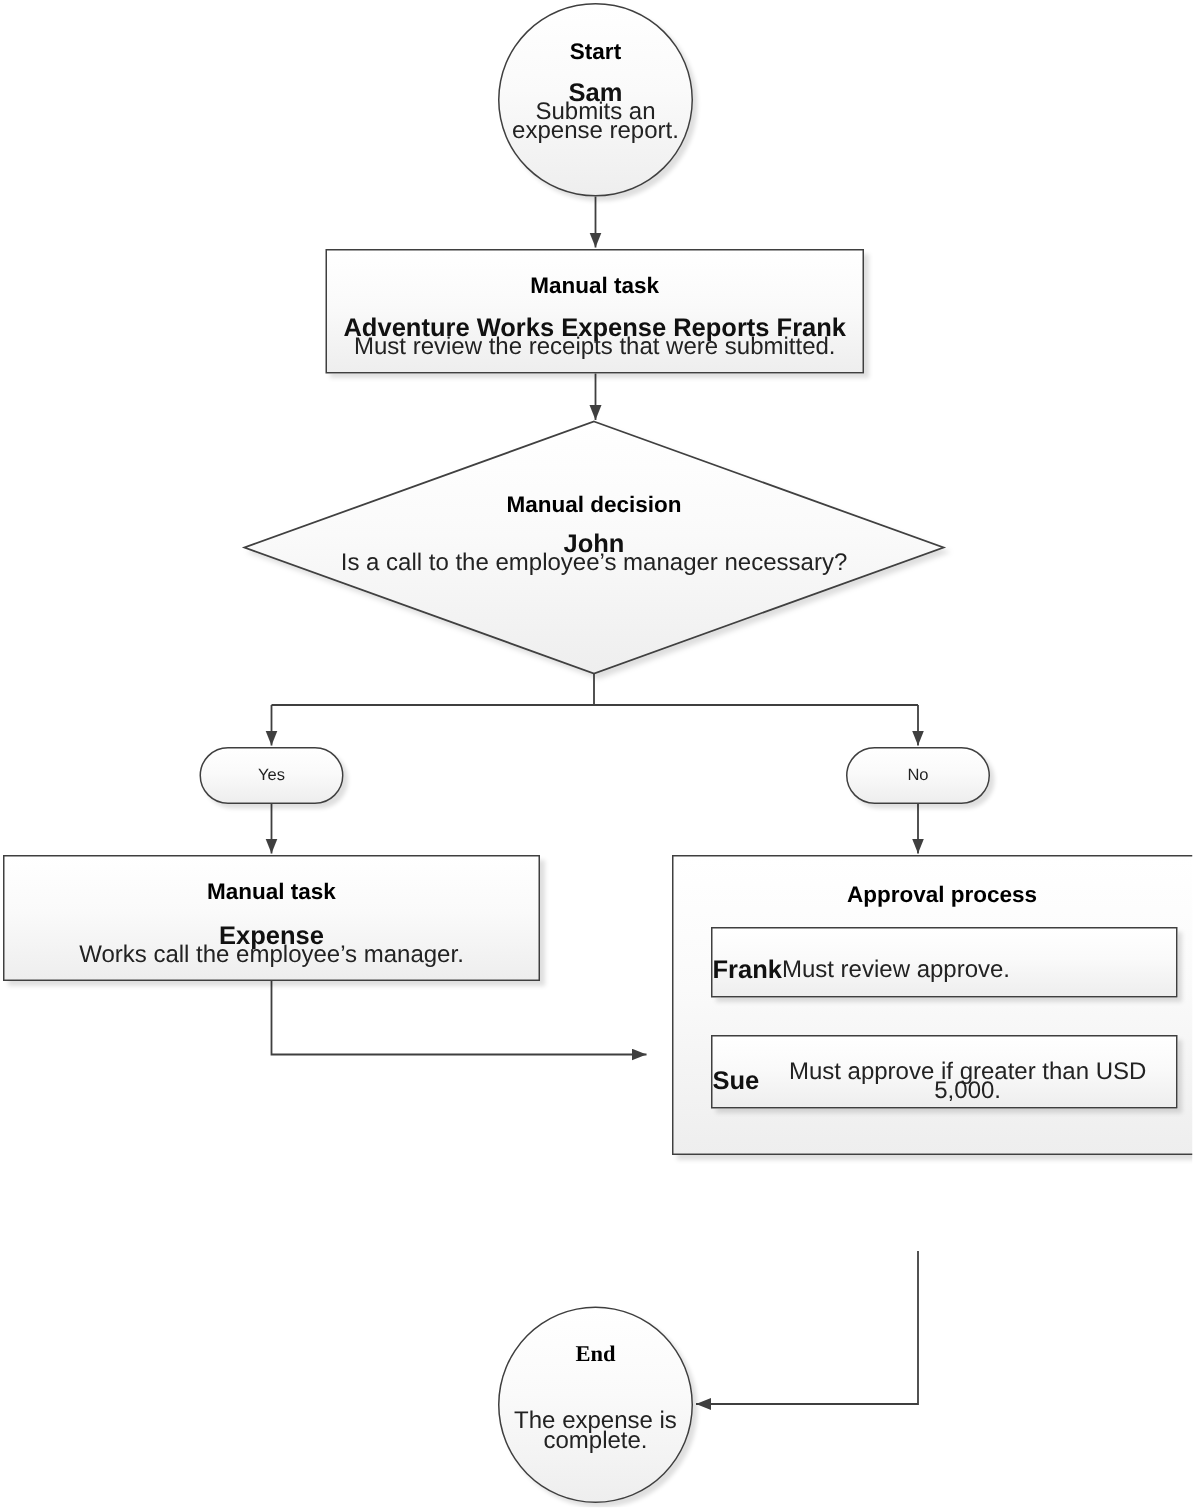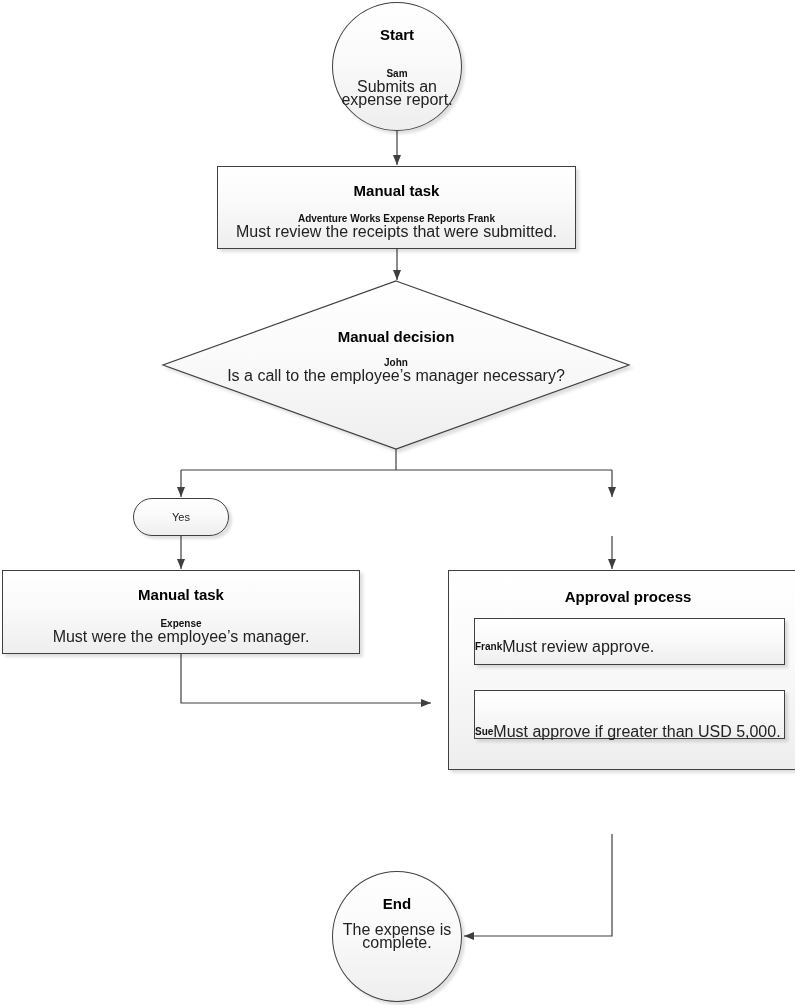--- a/index.html
+++ b/index.html
@@ -22,27 +22,27 @@
     box-shadow: 3px 3px 3px rgba(0,0,0,0.13);
     display: flex;
     flex-direction: column;
     align-items: center;
     text-align: center;
   }
   .circle { border-radius: 50%; }
   .pill { border-radius: 19px; justify-content: center; }
 
   .node-title { font-size: 15px; line-height: 19px; font-weight: bold; color: #000; }
-  .node-name  { font-size: 10px; line-height: 13px; font-weight: bold; color: #111; }
+  .node-name  { font-size: 17px; line-height: 13px; font-weight: bold; color: #111; }
   .node-desc  { font-size: 16px; line-height: 13px; color: #222; }
   .pill-label { font-size: 11px; color: #222; }
 
   
   .n-start    { left: 332px; top: 2px;   width: 130px; height: 129px; padding-top: 22px; }
-  .n-start .node-title { margin-bottom: 23px; }
+  .n-start .node-title { margin-bottom: 11px; }
   .n-review   { left: 217px; top: 166px; width: 359px; height: 83px; padding-top: 14px; }
   .n-review .node-title { margin-bottom: 12px; }
   .n-decision { left: 163px; top: 281px; width: 466px; height: 168px;
                 background: none; border: none; box-shadow: none;
                 justify-content: center; padding-bottom: 22px; }
   .n-decision .node-title { margin-bottom: 10px; }
   .n-yes      { left: 133px; top: 498px; width: 96px; height: 38px; }
   .n-no       { left: 564px; top: 498px; width: 96px; height: 38px; }
   .n-call     { left: 2px;   top: 570px; width: 358px; height: 84px; padding-top: 14px; }
   .n-call .node-title { margin-bottom: 13px; }
@@ -52,24 +52,24 @@
     box-sizing: border-box;
     left: 25px;
     width: 311px;
     background: linear-gradient(180deg, #ffffff 0%, #fafafa 45%, #eeeeee 100%);
     border: 1px solid #3f3f3f;
     box-shadow: 3px 3px 3px rgba(0,0,0,0.13);
     display: flex; flex-direction: row; align-items: center; text-align: center;
     padding-top: 10px;
   }
   .s-frank { top: 47px;  height: 47px; }
-  .s-sue   { top: 119px; height: 49px; padding-top: 12px; align-items: flex-end; }
+  .s-sue   { top: 119px; height: 49px; padding-top: 12px; }
   .s-ann   { top: 192px; height: 51px; padding-top: 12px; }
   .n-end      { left: 332px; top: 871px; width: 130px; height: 131px; padding-top: 22px; }
-  .n-end .node-title { margin-bottom: 10px; }
+  .n-end .node-title { margin-bottom: 28px; font-family: Liberation Serif, serif; }
 </style>
 </head>
 <body>
 
 <div class="canvas">
 
   <svg class="wires" viewBox="0 0 795 1005">
     <defs>
       <linearGradient id="shapeGrad" x1="0" y1="0" x2="0" y2="1">
         <stop offset="0" stop-color="#ffffff"></stop>
@@ -117,25 +117,28 @@
   <div class="node n-decision">
     <div class="node-title">Manual decision</div>
     <div class="node-name">John</div>
     <div class="node-desc">Is a call to the employee’s manager necessary?</div>
   </div>
 
   <div class="node pill n-yes">
     <div class="pill-label">Yes</div>
   </div>
 
+  <div class="node pill n-no">
+    <div class="pill-label">No</div>
+  </div>
 
   <div class="node n-call">
     <div class="node-title">Manual task</div>
     <div class="node-name">Expense</div>
-    <div class="node-desc">Must were the employee’s manager.</div>
+    <div class="node-desc">Works call the employee’s manager.</div>
   </div>
 
   <div class="node n-approval">
     <div class="node-title">Approval process</div>
 
     <div class="step s-frank">
       <div class="node-name">Frank</div>
       <div class="node-desc">Must review approve.</div>
     </div>
 

